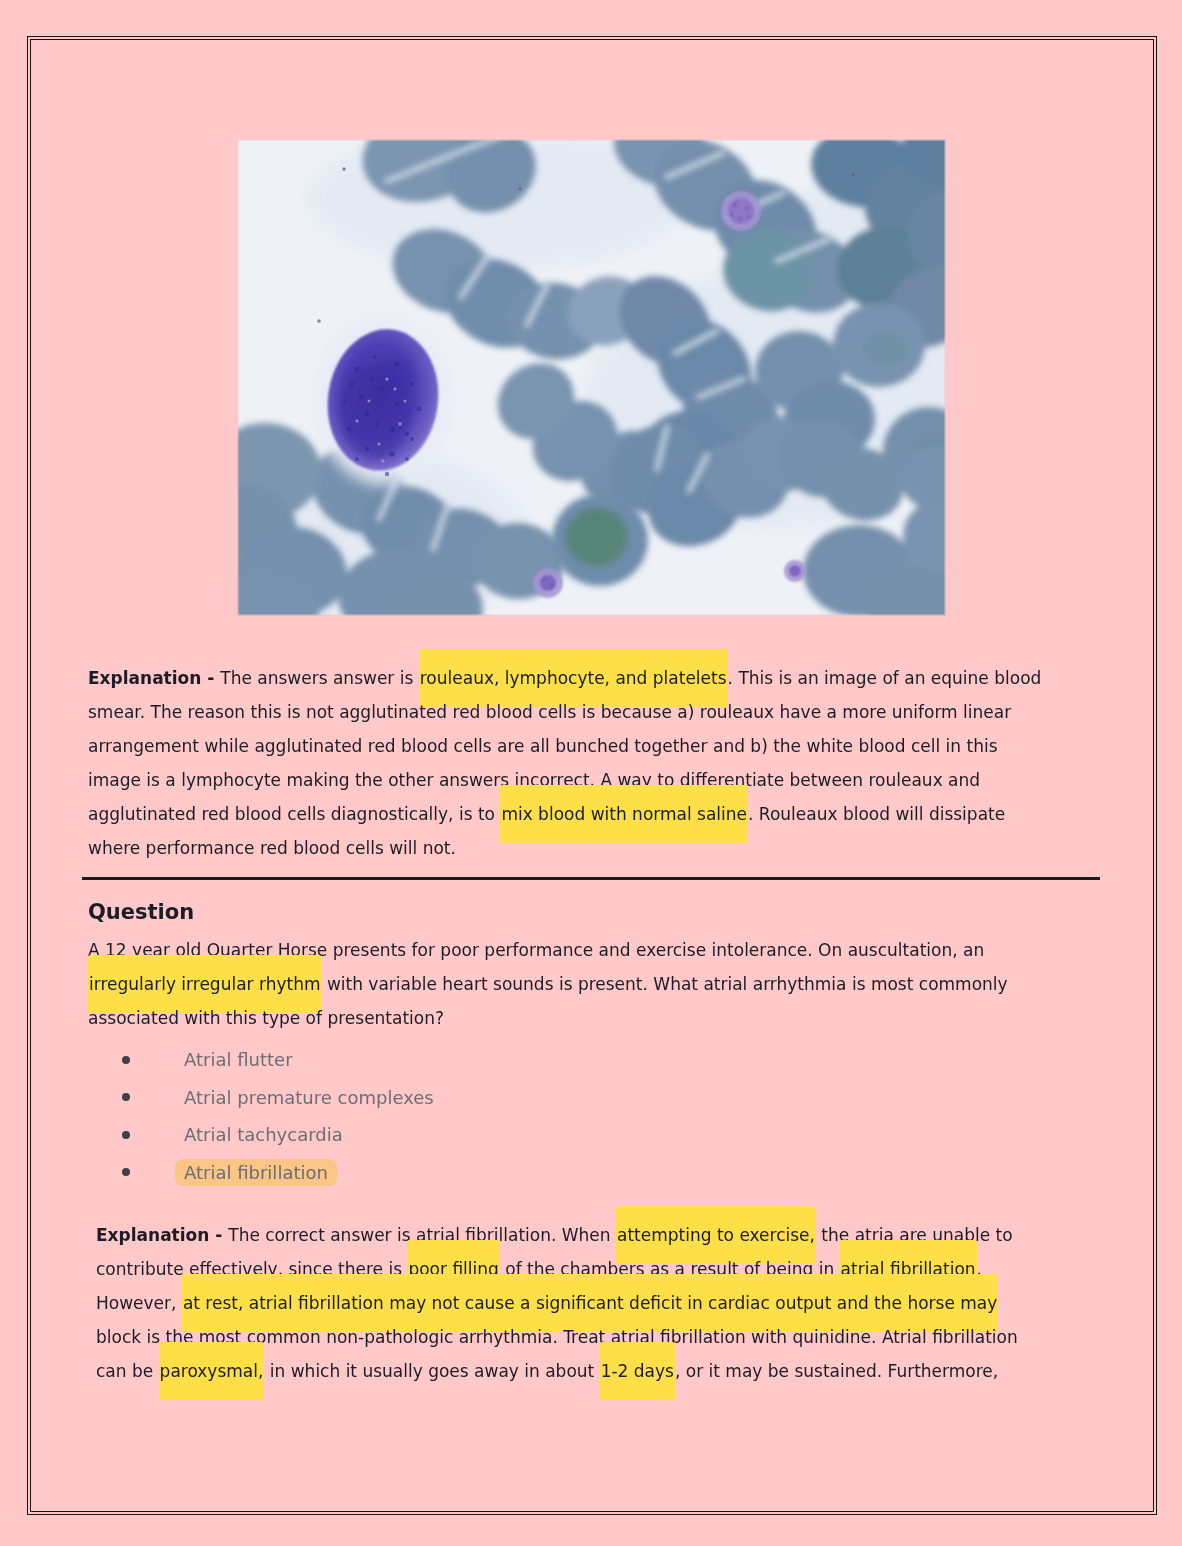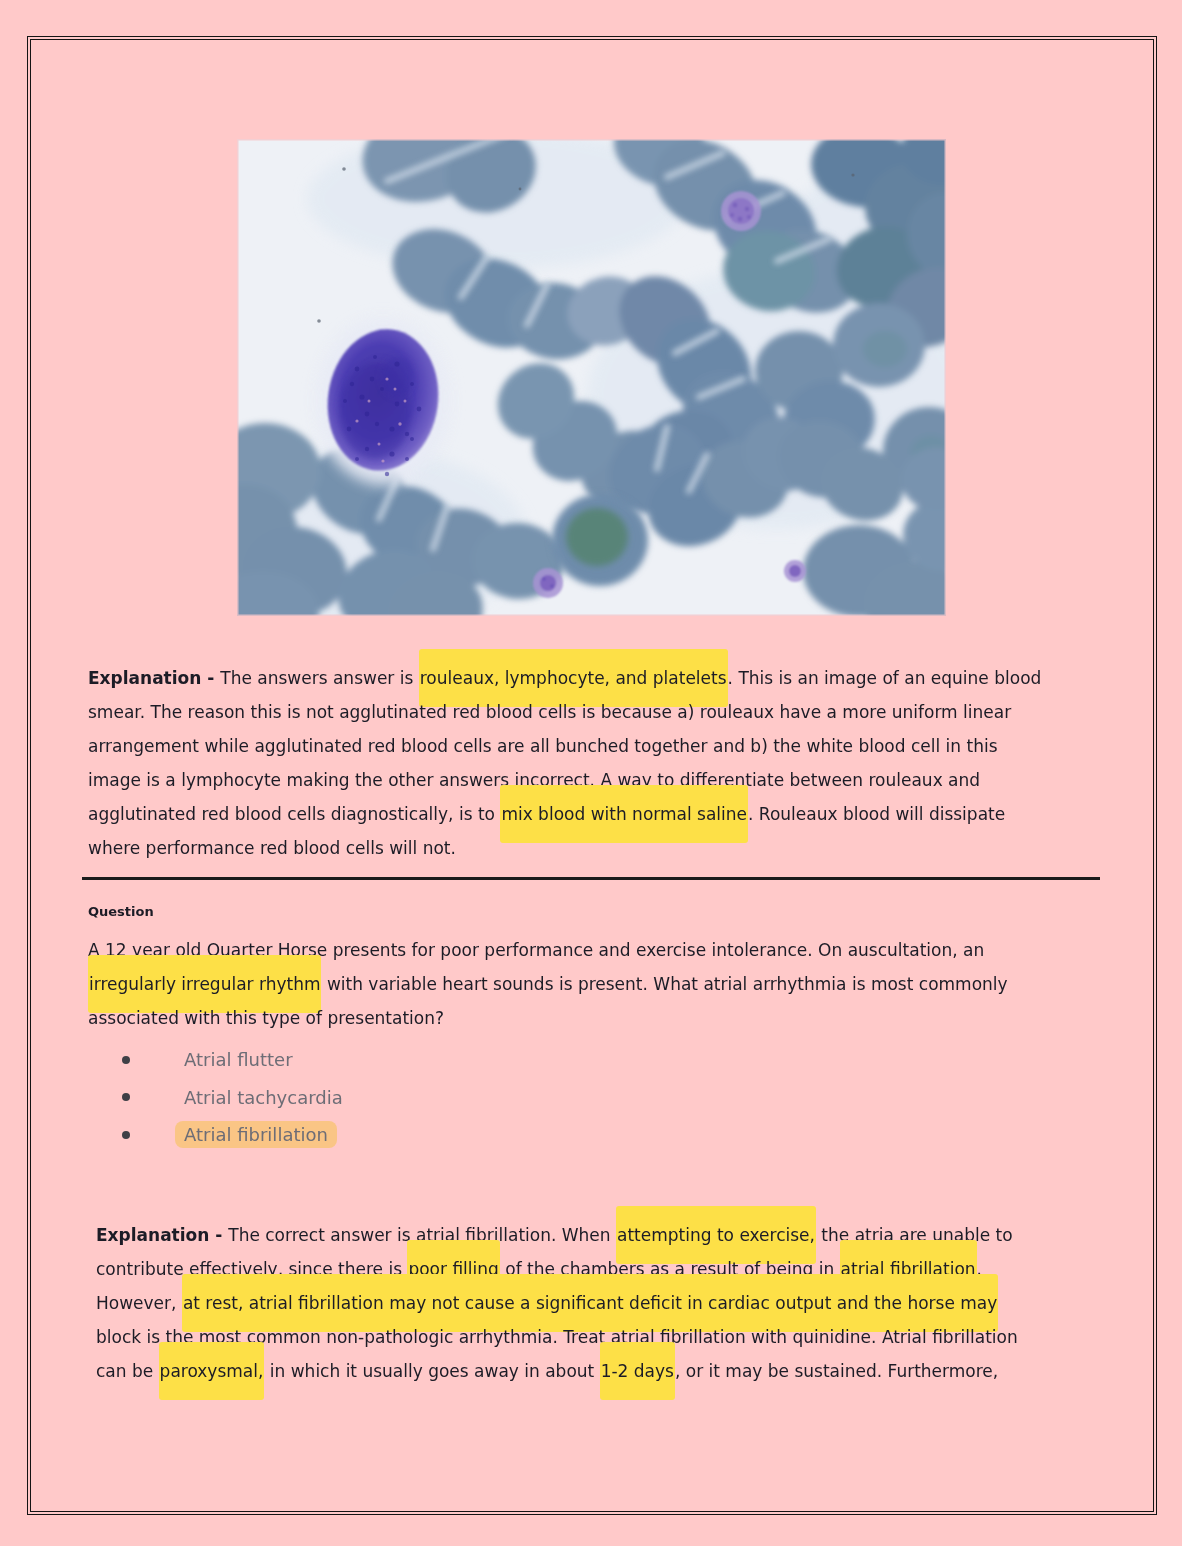--- a/index.html
+++ b/index.html
@@ -16,21 +16,21 @@
   .smear{position:absolute;left:237px;top:139px;width:709px;height:477px;}
   .smear svg{display:block;}
 
   .para{position:absolute;left:82px;width:1062px;font-size:17px;line-height:34px;padding-left:6px;}
   .line{white-space:pre;}
   .hl{background:#fde047;border-radius:3px;padding:19px 1px;}
   .b{font-weight:bold;}
 
   #explanation-1{top:661px;}
   #divider{position:absolute;left:82px;top:877px;width:1018px;height:3px;background:#1b1b1b;}
-  #question-heading{position:absolute;left:82px;top:897px;padding-left:6px;font-size:13px;font-weight:bold;line-height:30px;}
+  #question-heading{position:absolute;left:82px;top:897px;padding-left:6px;font-size:21px;font-weight:bold;line-height:30px;}
   #question-paragraph{top:933px;}
 
   #answer-options{position:absolute;left:82px;top:1041px;width:1018px;margin:0;padding:0;}
   #answer-options li{list-style:none;display:flex;align-items:center;height:37.5px;
     color:#6d6d76;font-size:18px;gap:32px;}
   .dot{width:8px;height:8px;border-radius:50%;background:#3f3f46;margin-left:40px;margin-right:22px;flex:0 0 auto;}
   .opt-label{white-space:pre;}
   .hl-pill{background:#fac585;border-radius:8px;padding:3px 9px;margin-left:-9px;}
 
   #explanation-2{top:1218px;margin-left:8px;}
@@ -245,20 +245,24 @@
     <div class="line"><span>associated with this type of presentation?</span></div>
   </div>
 
 <ul id="answer-options">
     <li>
       <span class="dot"></span>
       <span class="opt-label">Atrial flutter</span>
     </li>
     <li>
       <span class="dot"></span>
+      <span class="opt-label">Atrial premature complexes</span>
+    </li>
+    <li>
+      <span class="dot"></span>
       <span class="opt-label">Atrial tachycardia</span>
     </li>
     <li>
       <span class="dot"></span>
       <span class="opt-label hl-pill">Atrial fibrillation</span>
     </li>
   </ul>
 
 <div id="explanation-2" class="para">
     <div class="line"><span class="b">Explanation - </span><span>The correct answer is atrial fibrillation. When </span><span class="hl">attempting to exercise,</span><span> the atria are unable to</span></div>

